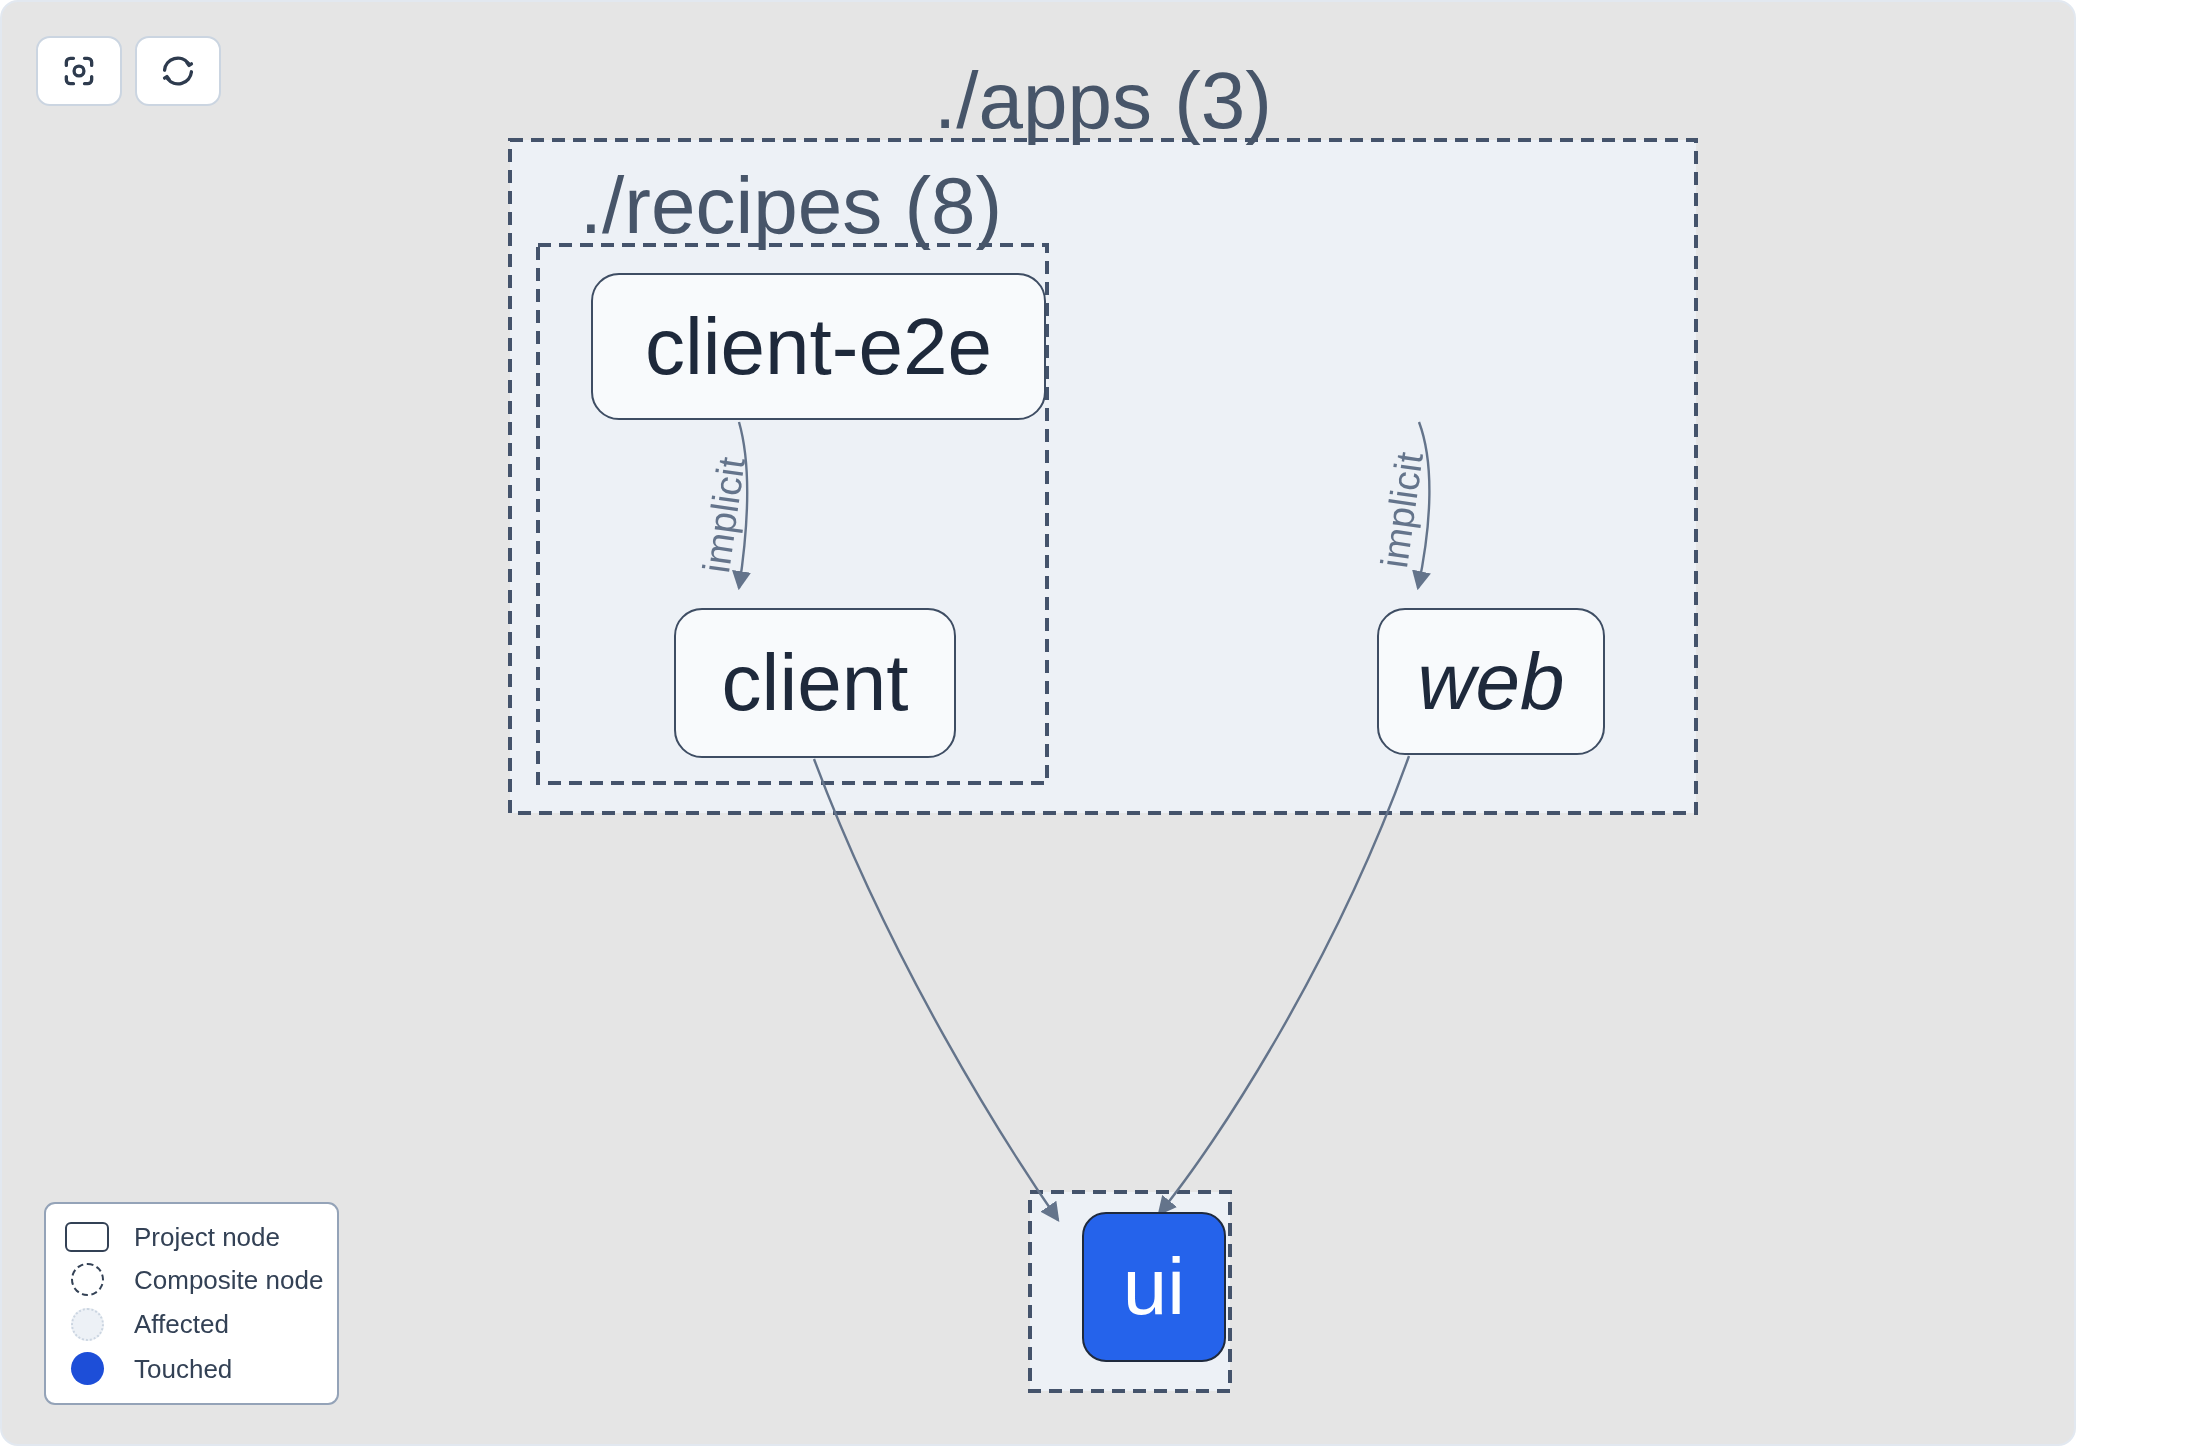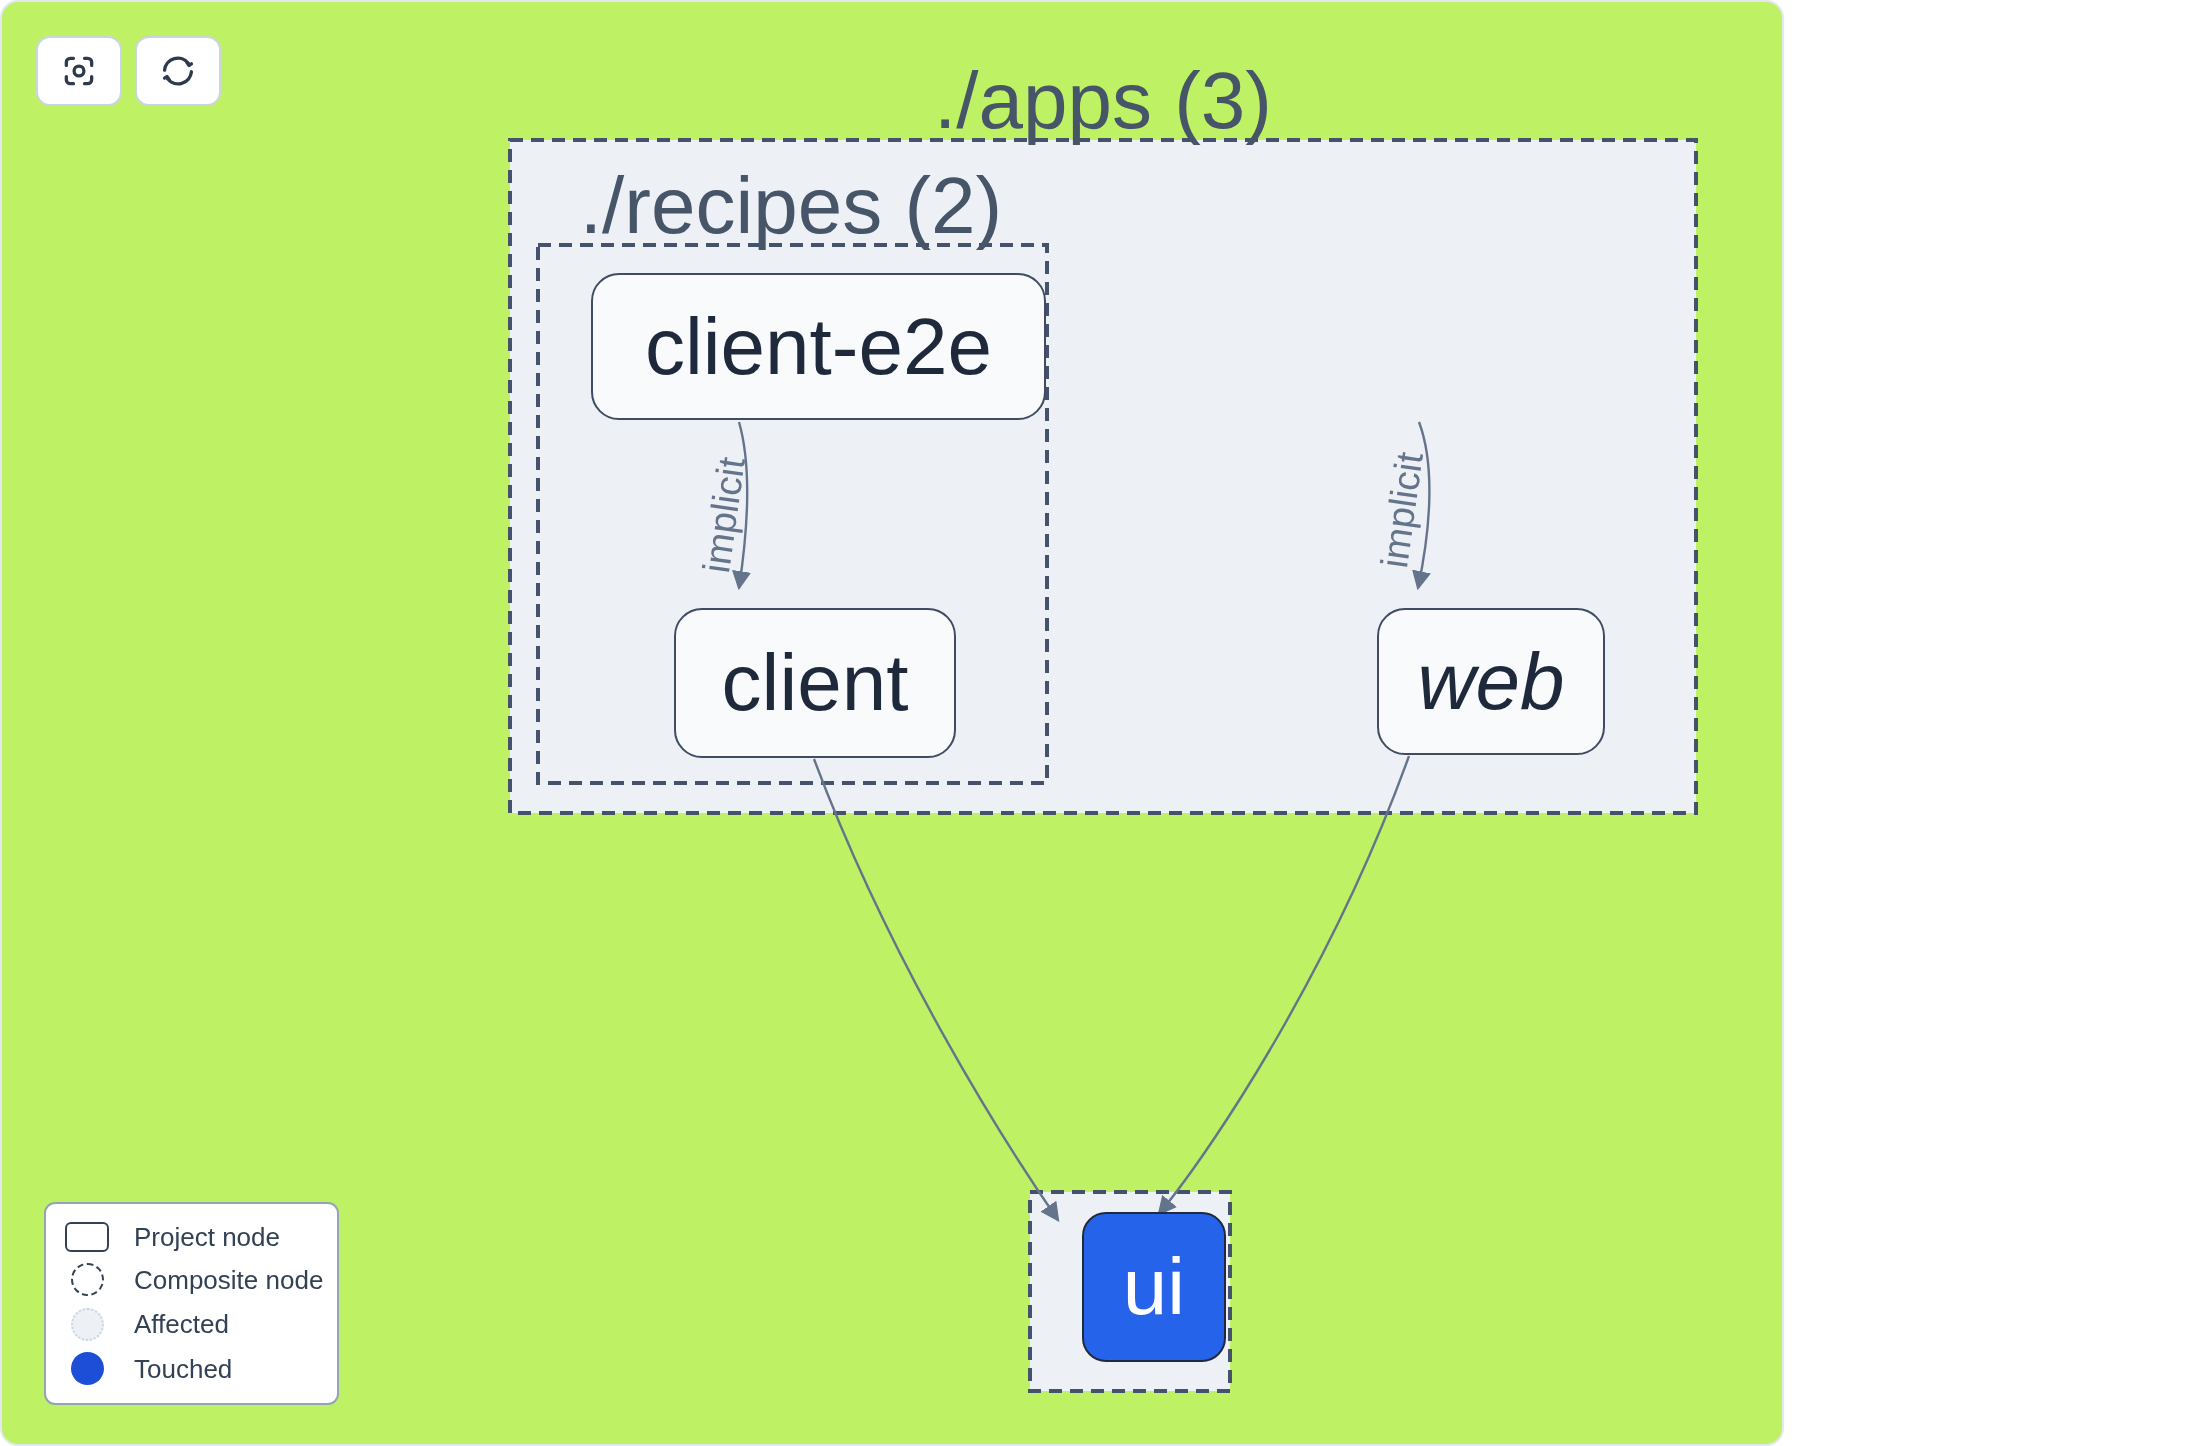--- a/index.html
+++ b/index.html
@@ -1,18 +1,18 @@
 <!DOCTYPE html>
 <html><head>
 <meta charset="utf-8">
 <style>
   html,body{margin:0;padding:0;background:#ffffff;}
   body{font-family:"Liberation Sans", sans-serif;}
   .stage{
-    position:relative;width:1784px;height:1446px;background:#bef264;
+    position:relative;width:2076px;height:1446px;background:#e5e5e5;
     border:2px solid #e2e8f0;border-radius:18px;box-sizing:border-box;overflow:hidden;
   }
   svg.layer{position:absolute;left:0;top:0;width:2200px;height:1446px;pointer-events:none;}
   #containers-layer{z-index:1;}
   #edges-layer{z-index:4;}
   .group-label{
     position:absolute;z-index:2;color:#475569;font-size:80px;line-height:92px;
     text-align:center;white-space:nowrap;letter-spacing:0;
   }
   .edge-label{
@@ -51,21 +51,21 @@
 
 <div class="stage">
 
   <svg class="layer" id="containers-layer">
     <rect x="508" y="138" width="1186" height="673" fill="#edf1f6" stroke="#44536b" stroke-width="4" stroke-dasharray="13 8" style="pointer-events:auto;cursor:pointer;"></rect>
     <rect x="536" y="243" width="509" height="538" fill="#edf1f6" stroke="#44536b" stroke-width="4" stroke-dasharray="13 8" style="pointer-events:auto;cursor:pointer;"></rect>
     <rect x="1028" y="1190" width="200" height="199" fill="#edf1f6" stroke="#44536b" stroke-width="4" stroke-dasharray="13 8" style="pointer-events:auto;cursor:pointer;"></rect>
   </svg>
 
   <div class="group-label" style="left:701px;top:53px;width:800px;">./apps (3)</div>
-  <div class="group-label" style="left:389px;top:158px;width:800px;">./recipes (2)</div>
+  <div class="group-label" style="left:389px;top:158px;width:800px;">./recipes (8)</div>
 
   <div class="edge-label" style="left:622px;top:493px;width:200px;">implicit</div>
   <div class="edge-label" style="left:1300px;top:488px;width:200px;">implicit</div>
 
   <svg class="layer" id="edges-layer">
     <defs>
       <marker id="arrow" markerWidth="8" markerHeight="8" refX="7" refY="4" orient="auto" markerUnits="strokeWidth">
         <path d="M0,0 L8,4 L0,8 Z" fill="#64748b"></path>
       </marker>
     </defs>

